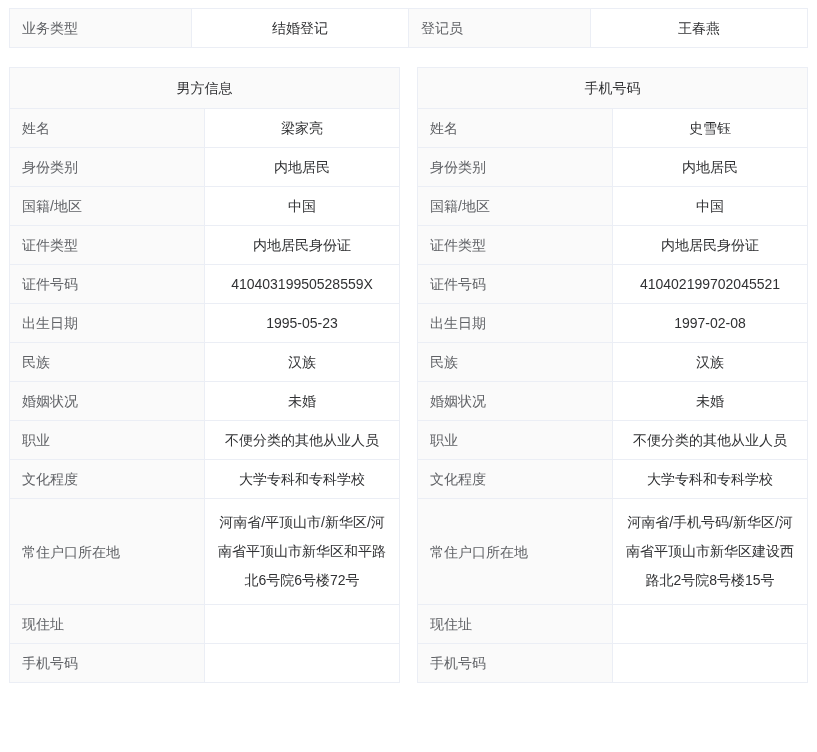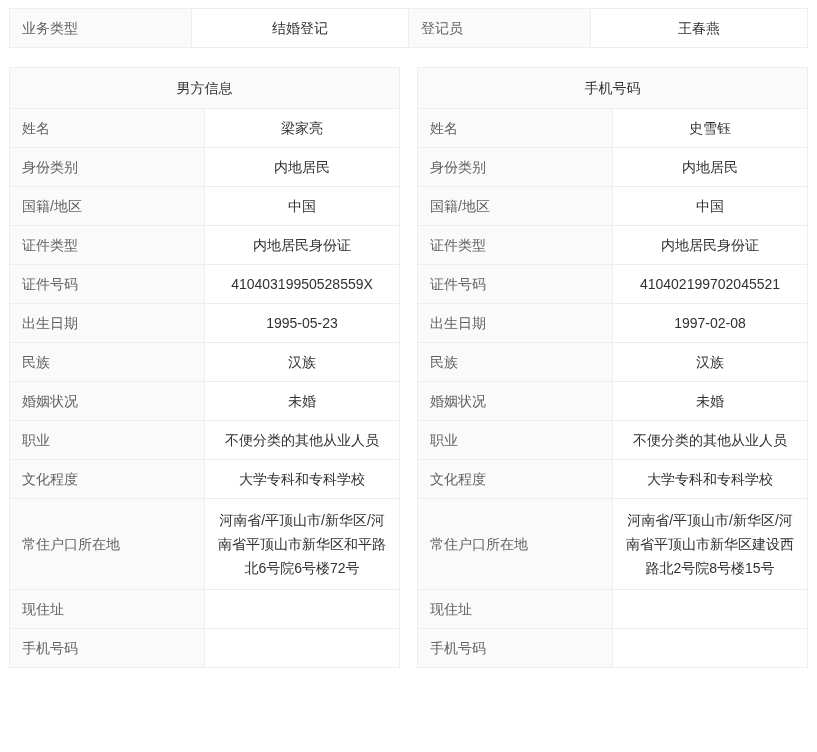--- a/index.html
+++ b/index.html
@@ -65,21 +65,21 @@
   }
   .section-title td {
     background: #fafafa;
     text-align: center;
     color: #303133;
     padding: 10px 12px;
     font-size: 14px;
   }
   .col table td.lbl { width: 154px; }
 
-  .addr-cell { line-height: 24px; }
+  .addr-cell { line-height: 29px; }
   .empty-cell { height: 20px; }
 </style>
 </head>
 <body>
 
 <div class="page">
 
   <table class="top-table">
     <tbody>
       <tr>
@@ -196,21 +196,21 @@
           <tr>
             <td class="lbl">职业</td>
             <td class="val">不便分类的其他从业人员</td>
           </tr>
           <tr>
             <td class="lbl">文化程度</td>
             <td class="val">大学专科和专科学校</td>
           </tr>
           <tr>
             <td class="lbl">常住户口所在地</td>
-            <td class="val addr-cell">河南省/平顶山市/新华区/河南省平顶山市新华区建设西路北2号院8号楼15号</td>
+            <td class="val addr-cell">河南省/手机号码/新华区/河南省平顶山市新华区建设西路北2号院8号楼15号</td>
           </tr>
           <tr>
             <td class="lbl">现住址</td>
             <td class="val empty-cell"></td>
           </tr>
           <tr>
             <td class="lbl">手机号码</td>
             <td class="val empty-cell"></td>
           </tr>
         </tbody>

